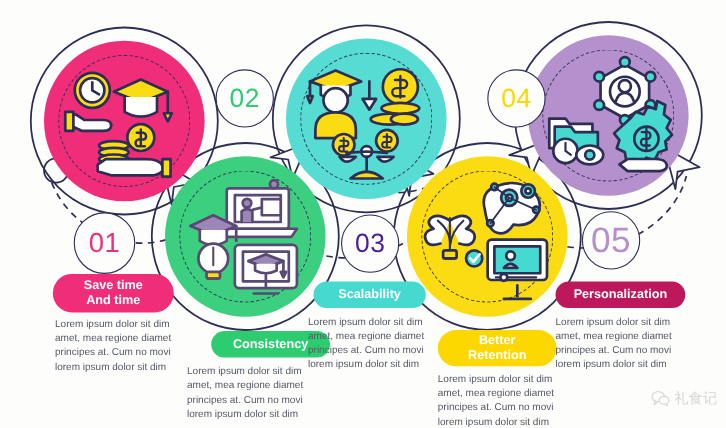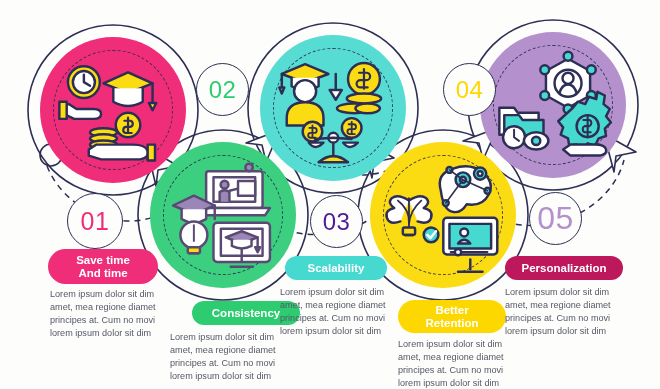--- a/index.html
+++ b/index.html
@@ -330,14 +330,25 @@
   <p class="body" style="left:50px; top:288px;">Lorem ipsum dolor sit dim amet, mea regione diamet principes at. Cum no movi lorem ipsum dolor sit dim</p>
 
   <p class="body" style="left:170px; top:331px;">Lorem ipsum dolor sit dim amet, mea regione diamet principes at. Cum no movi lorem ipsum dolor sit dim</p>
 
   <p class="body" style="left:280px; top:286px;">Lorem ipsum dolor sit dim amet, mea regione diamet principes at. Cum no movi lorem ipsum dolor sit dim</p>
 
   <p class="body" style="left:398px; top:338px;">Lorem ipsum dolor sit dim amet, mea regione diamet principes at. Cum no movi lorem ipsum dolor sit dim</p>
 
   <p class="body" style="left:505px; top:286px;">Lorem ipsum dolor sit dim amet, mea regione diamet principes at. Cum no movi lorem ipsum dolor sit dim</p>
 
+  <div class="watermark">
+    <span class="wm-icon">
+      <svg viewBox="0 0 24 20" fill="none" stroke="#c9c9c9" stroke-width="1.6">
+        <ellipse cx="9" cy="8" rx="8" ry="6.4"></ellipse>
+        <path d="M5 14.5 L4 18 L7.5 15.8" stroke-linejoin="round"></path>
+        <ellipse cx="16.5" cy="12.5" rx="6.3" ry="5.1" fill="#fdfdfb"></ellipse>
+        <path d="M20 17.5 L21 20 L18.4 18.4" stroke-linejoin="round"></path>
+      </svg>
+    </span>
+    <span>礼食记</span>
+  </div>
 
 </div>
 
 </body></html>

